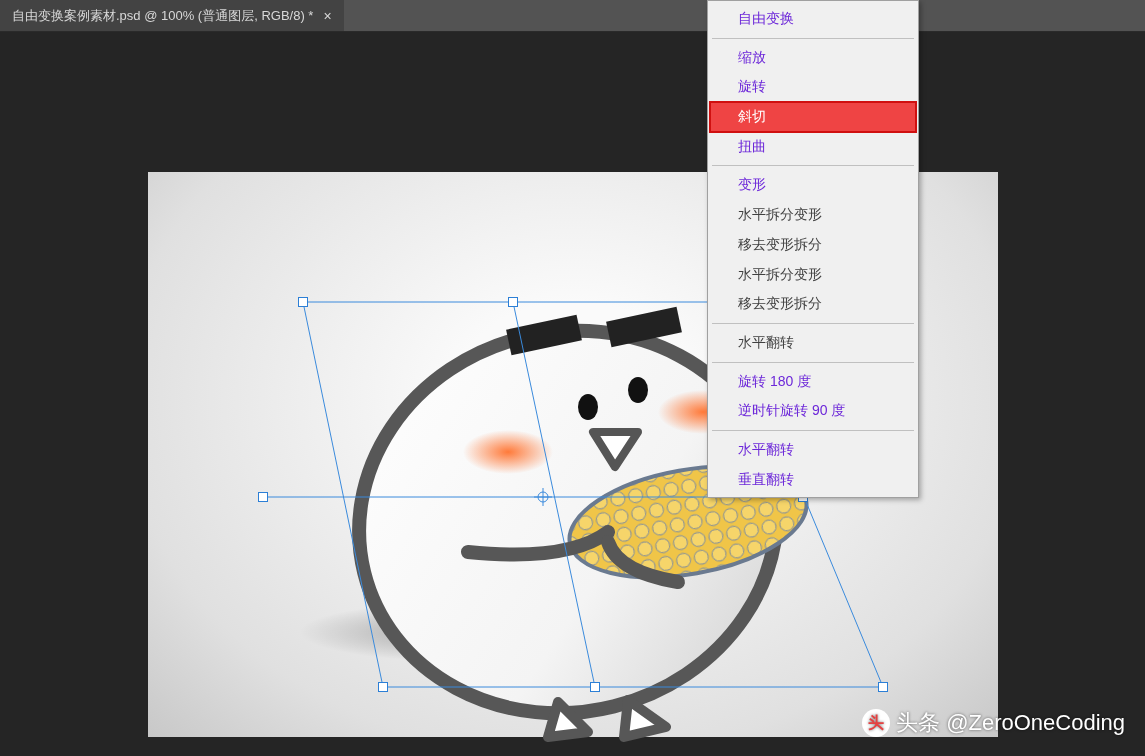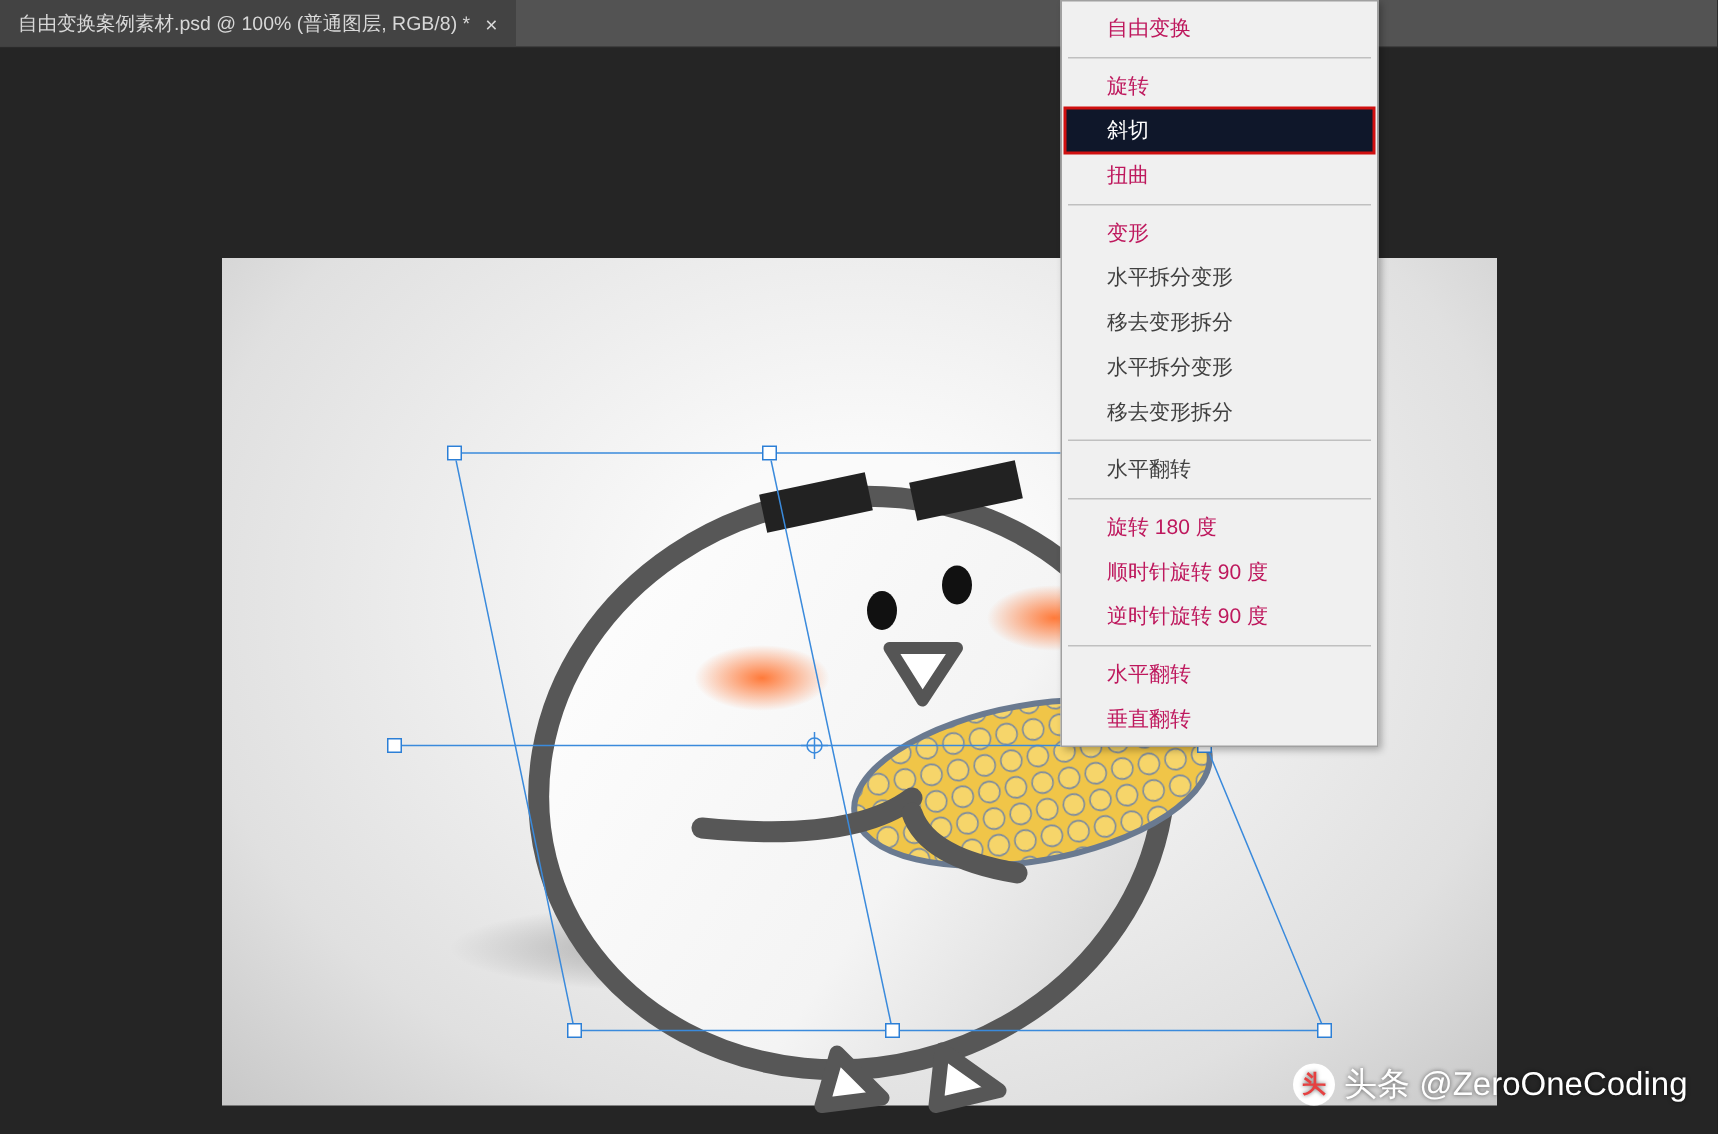--- a/index.html
+++ b/index.html
@@ -90,27 +90,27 @@
       width: 212px;
       background: #f0f0f0;
       border: 1px solid #a0a0a0;
       box-shadow: 2px 2px 5px rgba(0,0,0,0.3);
       padding: 3px 2px;
       z-index: 100;
     }
     .menu-item {
       padding: 4px 14px 4px 28px;
       font-size: 14px;
-      color: #be185d;
+      color: #6d28d9;
       cursor: default;
       line-height: 1.55;
     }
     .menu-item.disabled { color: #404040; }
     .menu-item.selected {
-      background: #0f172a;
+      background: #ef4444;
       color: #fff;
       outline: 2px solid #d01010;
       outline-offset: -1px;
       position: relative;
     }
     .menu-sep {
       height: 1px;
       background: #c0c0c0;
       margin: 4px 2px;
     }
@@ -219,34 +219,34 @@
           <div class="handle" style="left: 660px; top: 390px;"></div>
         </div>
     </div>
 
   </div>
 </div>
 
 <div class="context-menu" id="ctx-menu">
     <div class="menu-item">自由变换</div>
     <div class="menu-sep"></div>
+    <div class="menu-item">缩放</div>
     <div class="menu-item">旋转</div>
     <div class="menu-item selected">斜切</div>
     <div class="menu-item">扭曲</div>
     <div class="menu-sep"></div>
     <div class="menu-item">变形</div>
     <div class="menu-item disabled">水平拆分变形</div>
     <div class="menu-item disabled">移去变形拆分</div>
     <div class="menu-item disabled">水平拆分变形</div>
     <div class="menu-item disabled">移去变形拆分</div>
     <div class="menu-sep"></div>
     <div class="menu-item disabled">水平翻转</div>
     <div class="menu-sep"></div>
     <div class="menu-item">旋转 180 度</div>
-    <div class="menu-item">顺时针旋转 90 度</div>
     <div class="menu-item">逆时针旋转 90 度</div>
     <div class="menu-sep"></div>
     <div class="menu-item">水平翻转</div>
     <div class="menu-item">垂直翻转</div>
   </div>
 
 <div class="watermark">
   <span class="wm-logo">头</span>
   <span>头条 @ZeroOneCoding</span>
 </div>

